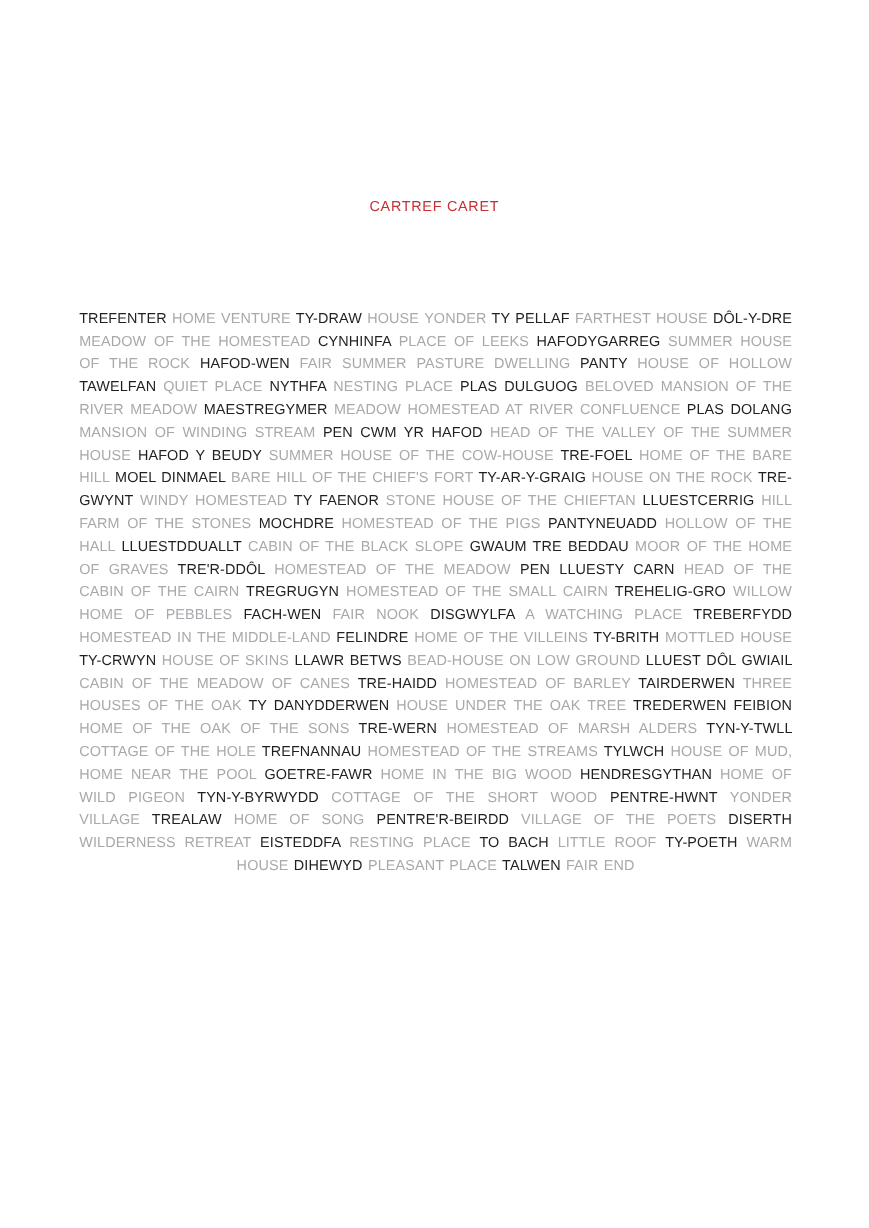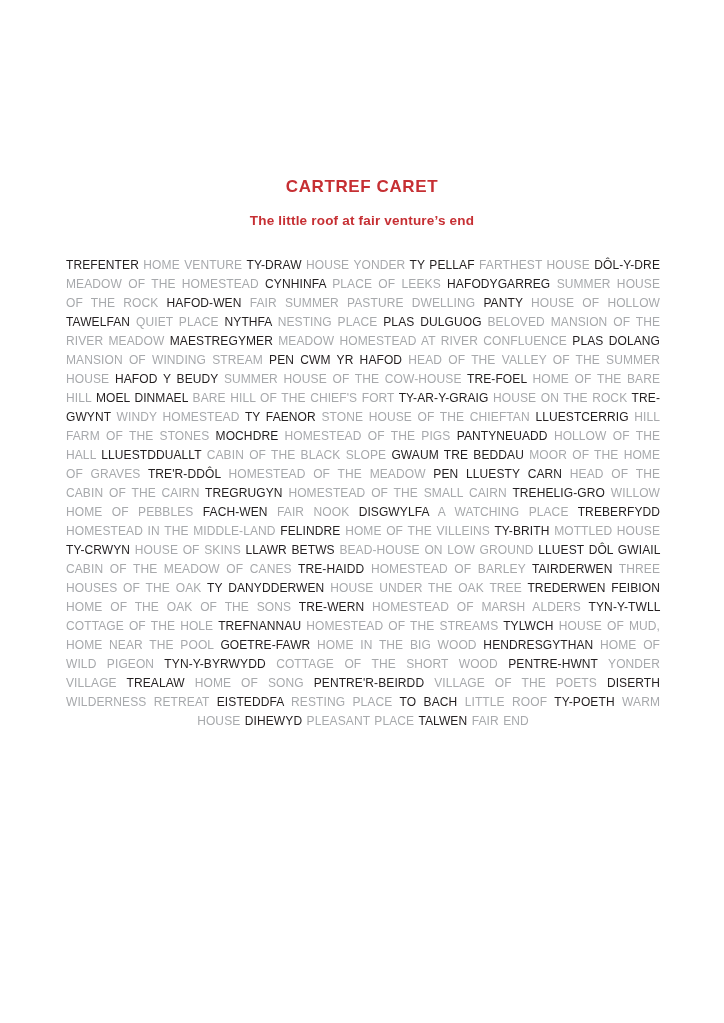--- a/index.html
+++ b/index.html
@@ -17,23 +17,23 @@
     overflow: hidden;
   }
   .header {
     position: absolute;
     top: 161px;
     left: 0;
     width: 724px;
     text-align: center;
   }
   .page-title {
-    margin: 16px;
-    font-size: 17px;
-    font-weight: 700;
+    margin: 4px;
+    font-size: 12px;
+    font-weight: 400;
     letter-spacing: 0.6px;
     color: var(--accent-red, #c62f33);
     line-height: 1.2;
   }
   .page-subtitle {
     margin: 7px 0 0 0;
     font-size: 13.5px;
     font-weight: 700;
     letter-spacing: 0.2px;
     color: var(--accent-red, #c62f33);
@@ -61,16 +61,15 @@
     font-weight: 400;
     color: var(--meaning-gray, #a7a9ac);
   }
 </style>
 </head>
 <body>
 
 <div class="page" style="--accent-red: #c62f33; --name-dark: #231f20; --meaning-gray: #a7a9ac;">
   <div class="header">
     <h1 class="page-title">CARTREF CARET</h1>
-    <h2 class="page-subtitle">The little roof at fair venture’s end</h2>
   </div>
   <p class="names" id="names-paragraph"><span class="place-name">TREFENTER</span> <span class="place-meaning">HOME VENTURE</span> <span class="place-name">TY-DRAW</span> <span class="place-meaning">HOUSE YONDER</span> <span class="place-name">TY PELLAF</span> <span class="place-meaning">FARTHEST HOUSE</span> <span class="place-name">DÔL-Y-DRE</span> <span class="place-meaning">MEADOW OF THE HOMESTEAD</span> <span class="place-name">CYNHINFA</span> <span class="place-meaning">PLACE OF LEEKS</span> <span class="place-name">HAFODYGARREG</span> <span class="place-meaning">SUMMER HOUSE OF THE ROCK</span> <span class="place-name">HAFOD-WEN</span> <span class="place-meaning">FAIR SUMMER PASTURE DWELLING</span> <span class="place-name">PANTY</span> <span class="place-meaning">HOUSE OF HOLLOW</span> <span class="place-name">TAWELFAN</span> <span class="place-meaning">QUIET PLACE</span> <span class="place-name">NYTHFA</span> <span class="place-meaning">NESTING PLACE</span> <span class="place-name">PLAS DULGUOG</span> <span class="place-meaning">BELOVED MANSION OF THE RIVER MEADOW</span> <span class="place-name">MAESTREGYMER</span> <span class="place-meaning">MEADOW HOMESTEAD AT RIVER CONFLUENCE</span> <span class="place-name">PLAS DOLANG</span> <span class="place-meaning">MANSION OF WINDING STREAM</span> <span class="place-name">PEN CWM YR HAFOD</span> <span class="place-meaning">HEAD OF THE VALLEY OF THE SUMMER HOUSE</span> <span class="place-name">HAFOD Y BEUDY</span> <span class="place-meaning">SUMMER HOUSE OF THE COW-HOUSE</span> <span class="place-name">TRE-FOEL</span> <span class="place-meaning">HOME OF THE BARE HILL</span> <span class="place-name">MOEL DINMAEL</span> <span class="place-meaning">BARE HILL OF THE CHIEF'S FORT</span> <span class="place-name">TY-AR-Y-GRAIG</span> <span class="place-meaning">HOUSE ON THE ROCK</span> <span class="place-name">TRE-GWYNT</span> <span class="place-meaning">WINDY HOMESTEAD</span> <span class="place-name">TY FAENOR</span> <span class="place-meaning">STONE HOUSE OF THE CHIEFTAN</span> <span class="place-name">LLUESTCERRIG</span> <span class="place-meaning">HILL FARM OF THE STONES</span> <span class="place-name">MOCHDRE</span> <span class="place-meaning">HOMESTEAD OF THE PIGS</span> <span class="place-name">PANTYNEUADD</span> <span class="place-meaning">HOLLOW OF THE HALL</span> <span class="place-name">LLUESTDDUALLT</span> <span class="place-meaning">CABIN OF THE BLACK SLOPE</span> <span class="place-name">GWAUM TRE BEDDAU</span> <span class="place-meaning">MOOR OF THE HOME OF GRAVES</span> <span class="place-name">TRE'R-DDÔL</span> <span class="place-meaning">HOMESTEAD OF THE MEADOW</span> <span class="place-name">PEN LLUESTY CARN</span> <span class="place-meaning">HEAD OF THE CABIN OF THE CAIRN</span> <span class="place-name">TREGRUGYN</span> <span class="place-meaning">HOMESTEAD OF THE SMALL CAIRN</span> <span class="place-name">TREHELIG-GRO</span> <span class="place-meaning">WILLOW HOME OF PEBBLES</span> <span class="place-name">FACH-WEN</span> <span class="place-meaning">FAIR NOOK</span> <span class="place-name">DISGWYLFA</span> <span class="place-meaning">A WATCHING PLACE</span> <span class="place-name">TREBERFYDD</span> <span class="place-meaning">HOMESTEAD IN THE MIDDLE-LAND</span> <span class="place-name">FELINDRE</span> <span class="place-meaning">HOME OF THE VILLEINS</span> <span class="place-name">TY-BRITH</span> <span class="place-meaning">MOTTLED HOUSE</span> <span class="place-name">TY-CRWYN</span> <span class="place-meaning">HOUSE OF SKINS</span> <span class="place-name">LLAWR BETWS</span> <span class="place-meaning">BEAD-HOUSE ON LOW GROUND</span> <span class="place-name">LLUEST DÔL GWIAIL</span> <span class="place-meaning">CABIN OF THE MEADOW OF CANES</span> <span class="place-name">TRE-HAIDD</span> <span class="place-meaning">HOMESTEAD OF BARLEY</span> <span class="place-name">TAIRDERWEN</span> <span class="place-meaning">THREE HOUSES OF THE OAK</span> <span class="place-name">TY DANYDDERWEN</span> <span class="place-meaning">HOUSE UNDER THE OAK TREE</span> <span class="place-name">TREDERWEN FEIBION</span> <span class="place-meaning">HOME OF THE OAK OF THE SONS</span> <span class="place-name">TRE-WERN</span> <span class="place-meaning">HOMESTEAD OF MARSH ALDERS</span> <span class="place-name">TYN-Y-TWLL</span> <span class="place-meaning">COTTAGE OF THE HOLE</span> <span class="place-name">TREFNANNAU</span> <span class="place-meaning">HOMESTEAD OF THE STREAMS</span> <span class="place-name">TYLWCH</span> <span class="place-meaning">HOUSE OF MUD, HOME NEAR THE POOL</span> <span class="place-name">GOETRE-FAWR</span> <span class="place-meaning">HOME IN THE BIG WOOD</span> <span class="place-name">HENDRESGYTHAN</span> <span class="place-meaning">HOME OF WILD PIGEON</span> <span class="place-name">TYN-Y-BYRWYDD</span> <span class="place-meaning">COTTAGE OF THE SHORT WOOD</span> <span class="place-name">PENTRE-HWNT</span> <span class="place-meaning">YONDER VILLAGE</span> <span class="place-name">TREALAW</span> <span class="place-meaning">HOME OF SONG</span> <span class="place-name">PENTRE'R-BEIRDD</span> <span class="place-meaning">VILLAGE OF THE POETS</span> <span class="place-name">DISERTH</span> <span class="place-meaning">WILDERNESS RETREAT</span> <span class="place-name">EISTEDDFA</span> <span class="place-meaning">RESTING PLACE</span> <span class="place-name">TO BACH</span> <span class="place-meaning">LITTLE ROOF</span> <span class="place-name">TY-POETH</span> <span class="place-meaning">WARM HOUSE</span> <span class="place-name">DIHEWYD</span> <span class="place-meaning">PLEASANT PLACE</span> <span class="place-name">TALWEN</span> <span class="place-meaning">FAIR END</span></p>
 </div>
 
 </body></html>

